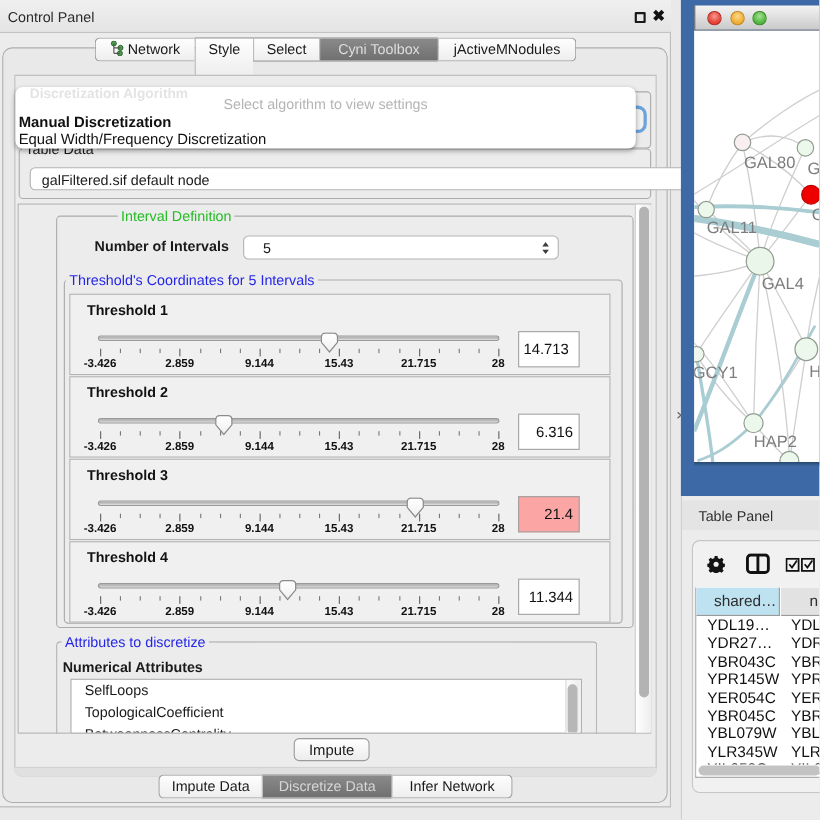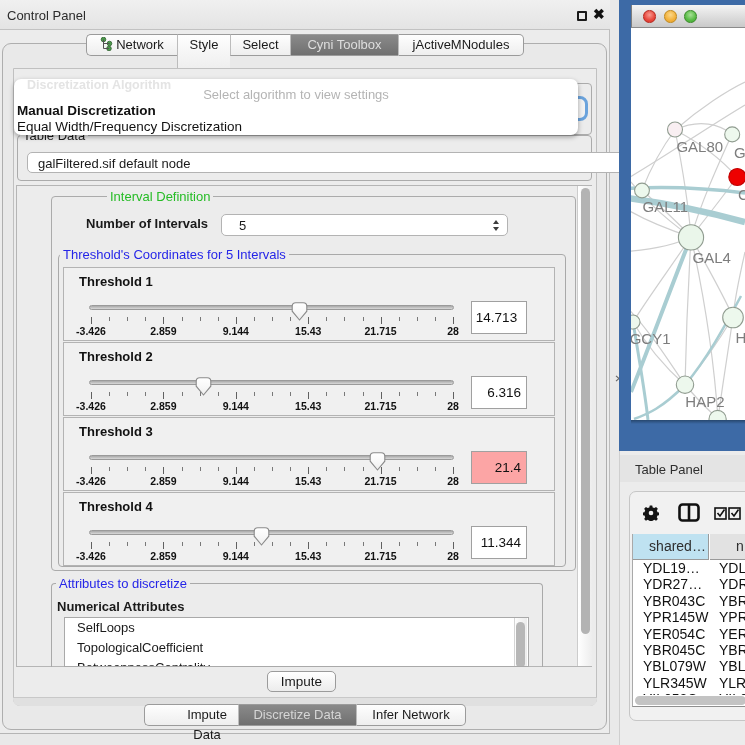--- a/index.html
+++ b/index.html
@@ -243,21 +243,21 @@
       <div style="position:absolute;left:12px;top:0px;font-size:13px;color:#1a1a1a;line-height:20px;">SelfLoops<br>TopologicalCoefficient<br>BetweennessCentrality</div>
       <div style="position:absolute;right:1px;top:0;width:13px;height:50px;background:linear-gradient(90deg,#fdfdfd,#ececec);border-left:1px solid #d5d5d5;"></div>
       <div style="position:absolute;right:3px;top:4px;width:9px;height:46px;background:#b7b7b7;border-radius:5px;"></div>
     </div>
 
     <div class="abs" style="left:267px;top:671px;width:69px;height:21px;background:linear-gradient(#ffffff,#ececec);border:1px solid #9b9b9b;border-radius:5px;text-align:center;font-size:13.5px;color:#1a1a1a;line-height:19px;">Impute</div>
 
     <div class="abs" style="left:13px;top:697px;width:584px;height:9px;background:#e0e0e0;border-top:1px solid #c8c8c8;border-radius:0 0 7px 7px;"></div>
 
     <div class="abs" id="bottabs" style="left:144px;top:704px;height:22px;">
-        <div style="position:absolute;left:0px;top:0;width:94px;height:22px;background:linear-gradient(#fefefe,#eeeeee);color:#1a1a1a;border-top:1px solid #9b9b9b;border-bottom:1px solid #9b9b9b;border-left:1px solid #9b9b9b;border-radius:5px 0 0 5px;font-size:13px;text-align:center;line-height:20px;padding-left:31px;">Impute Data</div>
+        <div style="position:absolute;left:0px;top:0;width:94px;height:22px;background:linear-gradient(#fefefe,#eeeeee);color:#1a1a1a;border-top:1px solid #9b9b9b;border-bottom:1px solid #9b9b9b;border-left:1px solid #9b9b9b;border-radius:5px 0 0 5px;font-size:13px;text-align:center;line-height:20px;">Impute Data</div>
         <div style="position:absolute;left:94px;top:0;width:118px;height:22px;background:linear-gradient(#8a8a8a,#707070);color:#d6d6d6;border-top:1px solid #9b9b9b;border-bottom:1px solid #9b9b9b;border-left:1px solid #bcbcbc;font-size:13px;text-align:center;line-height:20px;">Discretize Data</div>
         <div style="position:absolute;left:212px;top:0;width:110px;height:22px;background:linear-gradient(#fefefe,#eeeeee);color:#1a1a1a;border-top:1px solid #9b9b9b;border-bottom:1px solid #9b9b9b;border-left:1px solid #bcbcbc;border-right:1px solid #9b9b9b;border-radius:0 5px 5px 0;font-size:13px;text-align:center;line-height:20px;">Infer Network</div>
       </div>
   </div>
 
   <div class="abs" style="left:615px;top:368px;width:5px;height:7px;"><svg width="5" height="7" viewBox="0 0 5 7">
         <path d="M1 0.8 L4 3.5 L1 6.2" fill="none" stroke="#666" stroke-width="1.1"></path>
       </svg></div>
 
   <div class="abs" style="left:619px;top:0;width:126px;height:451px;background:#3d6aa6;"></div>

